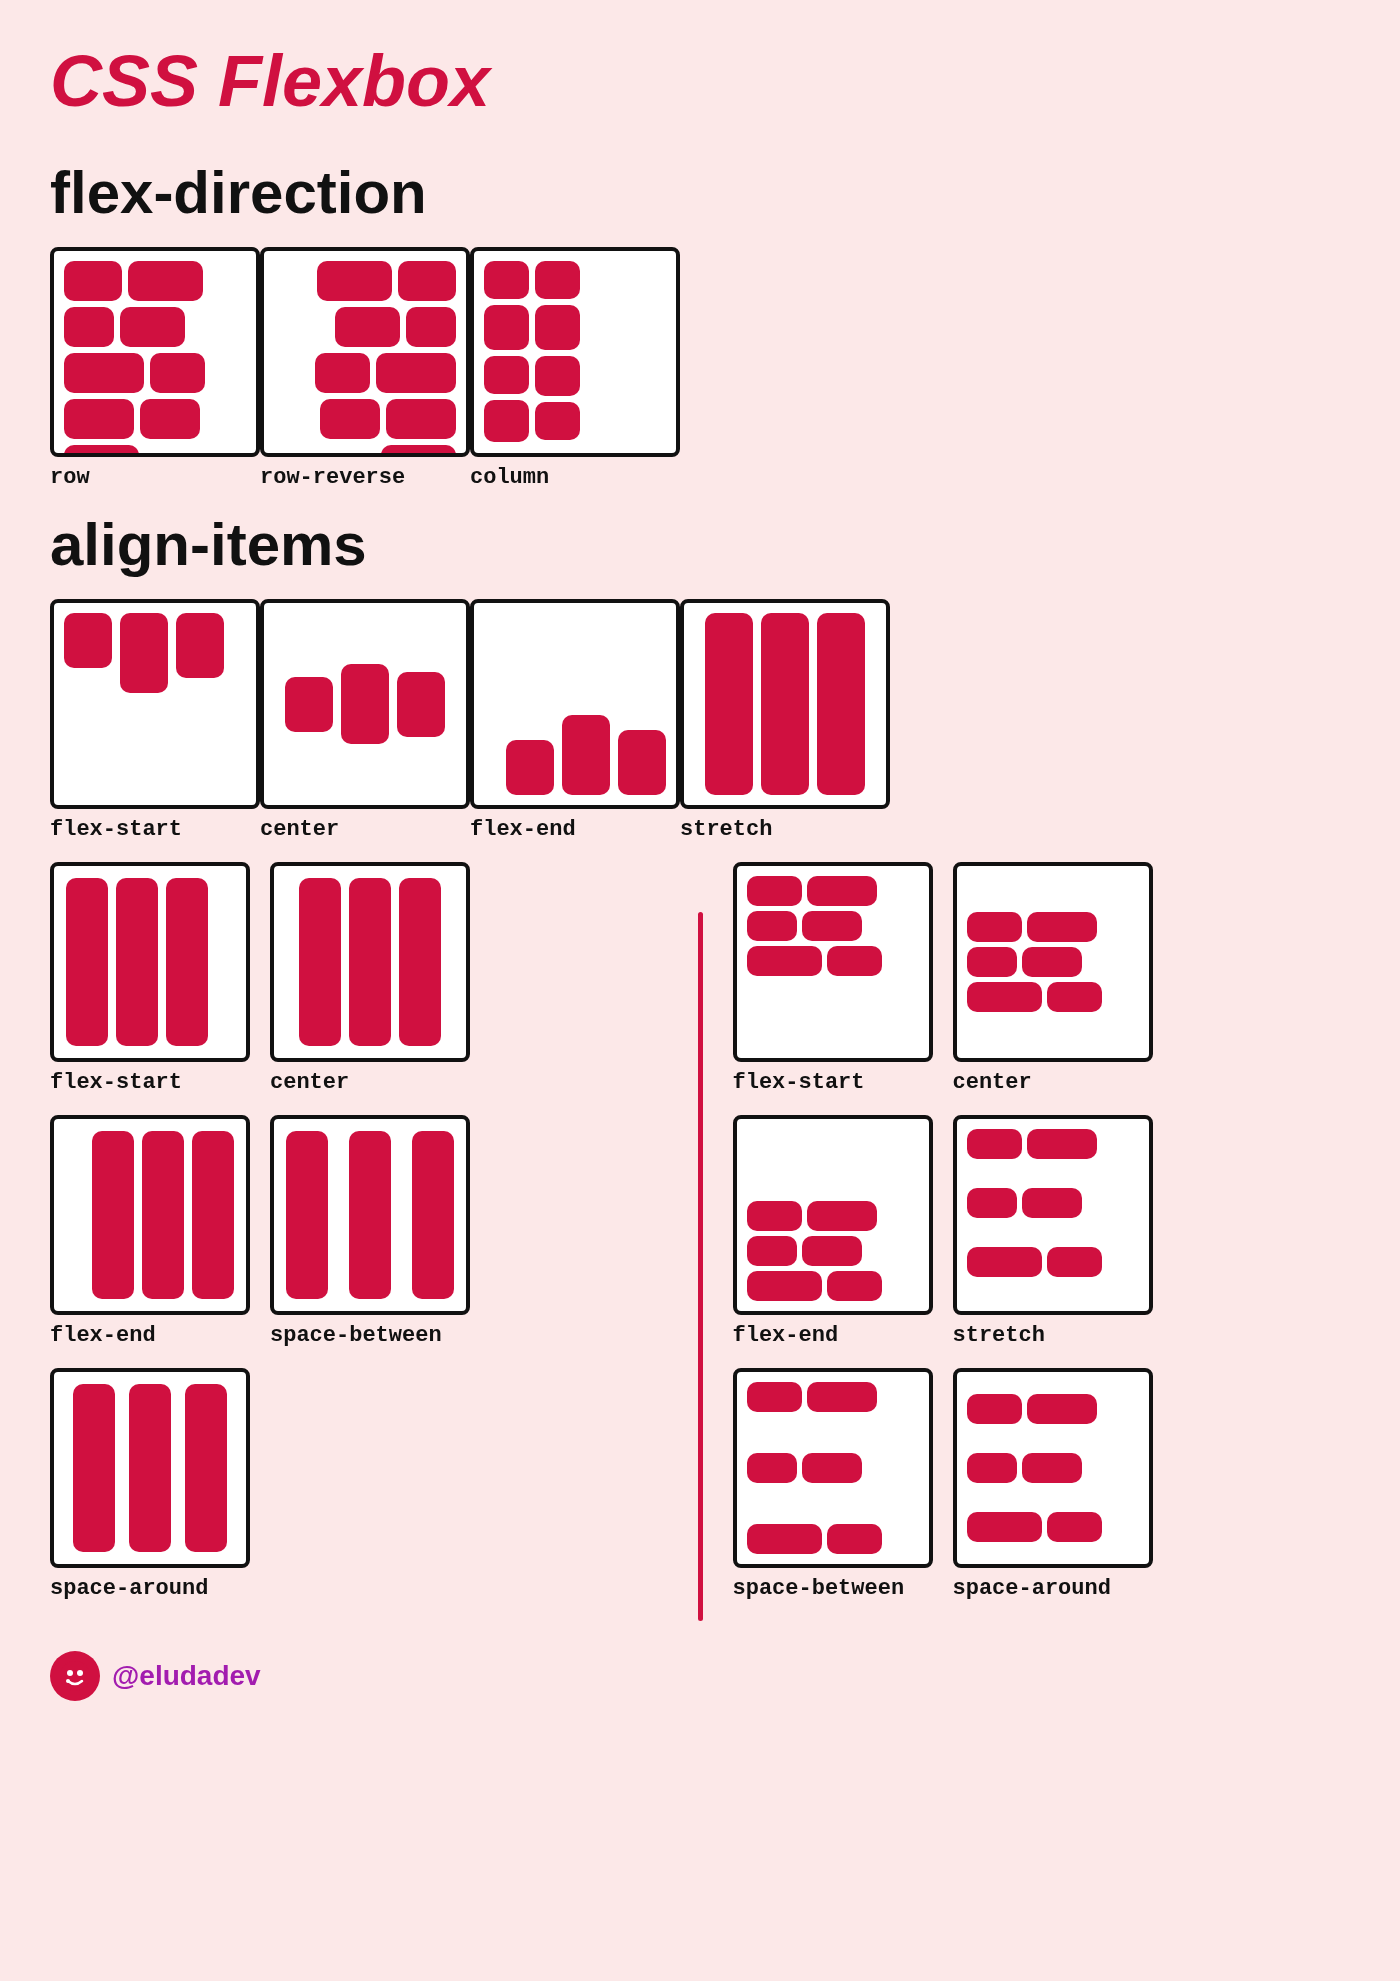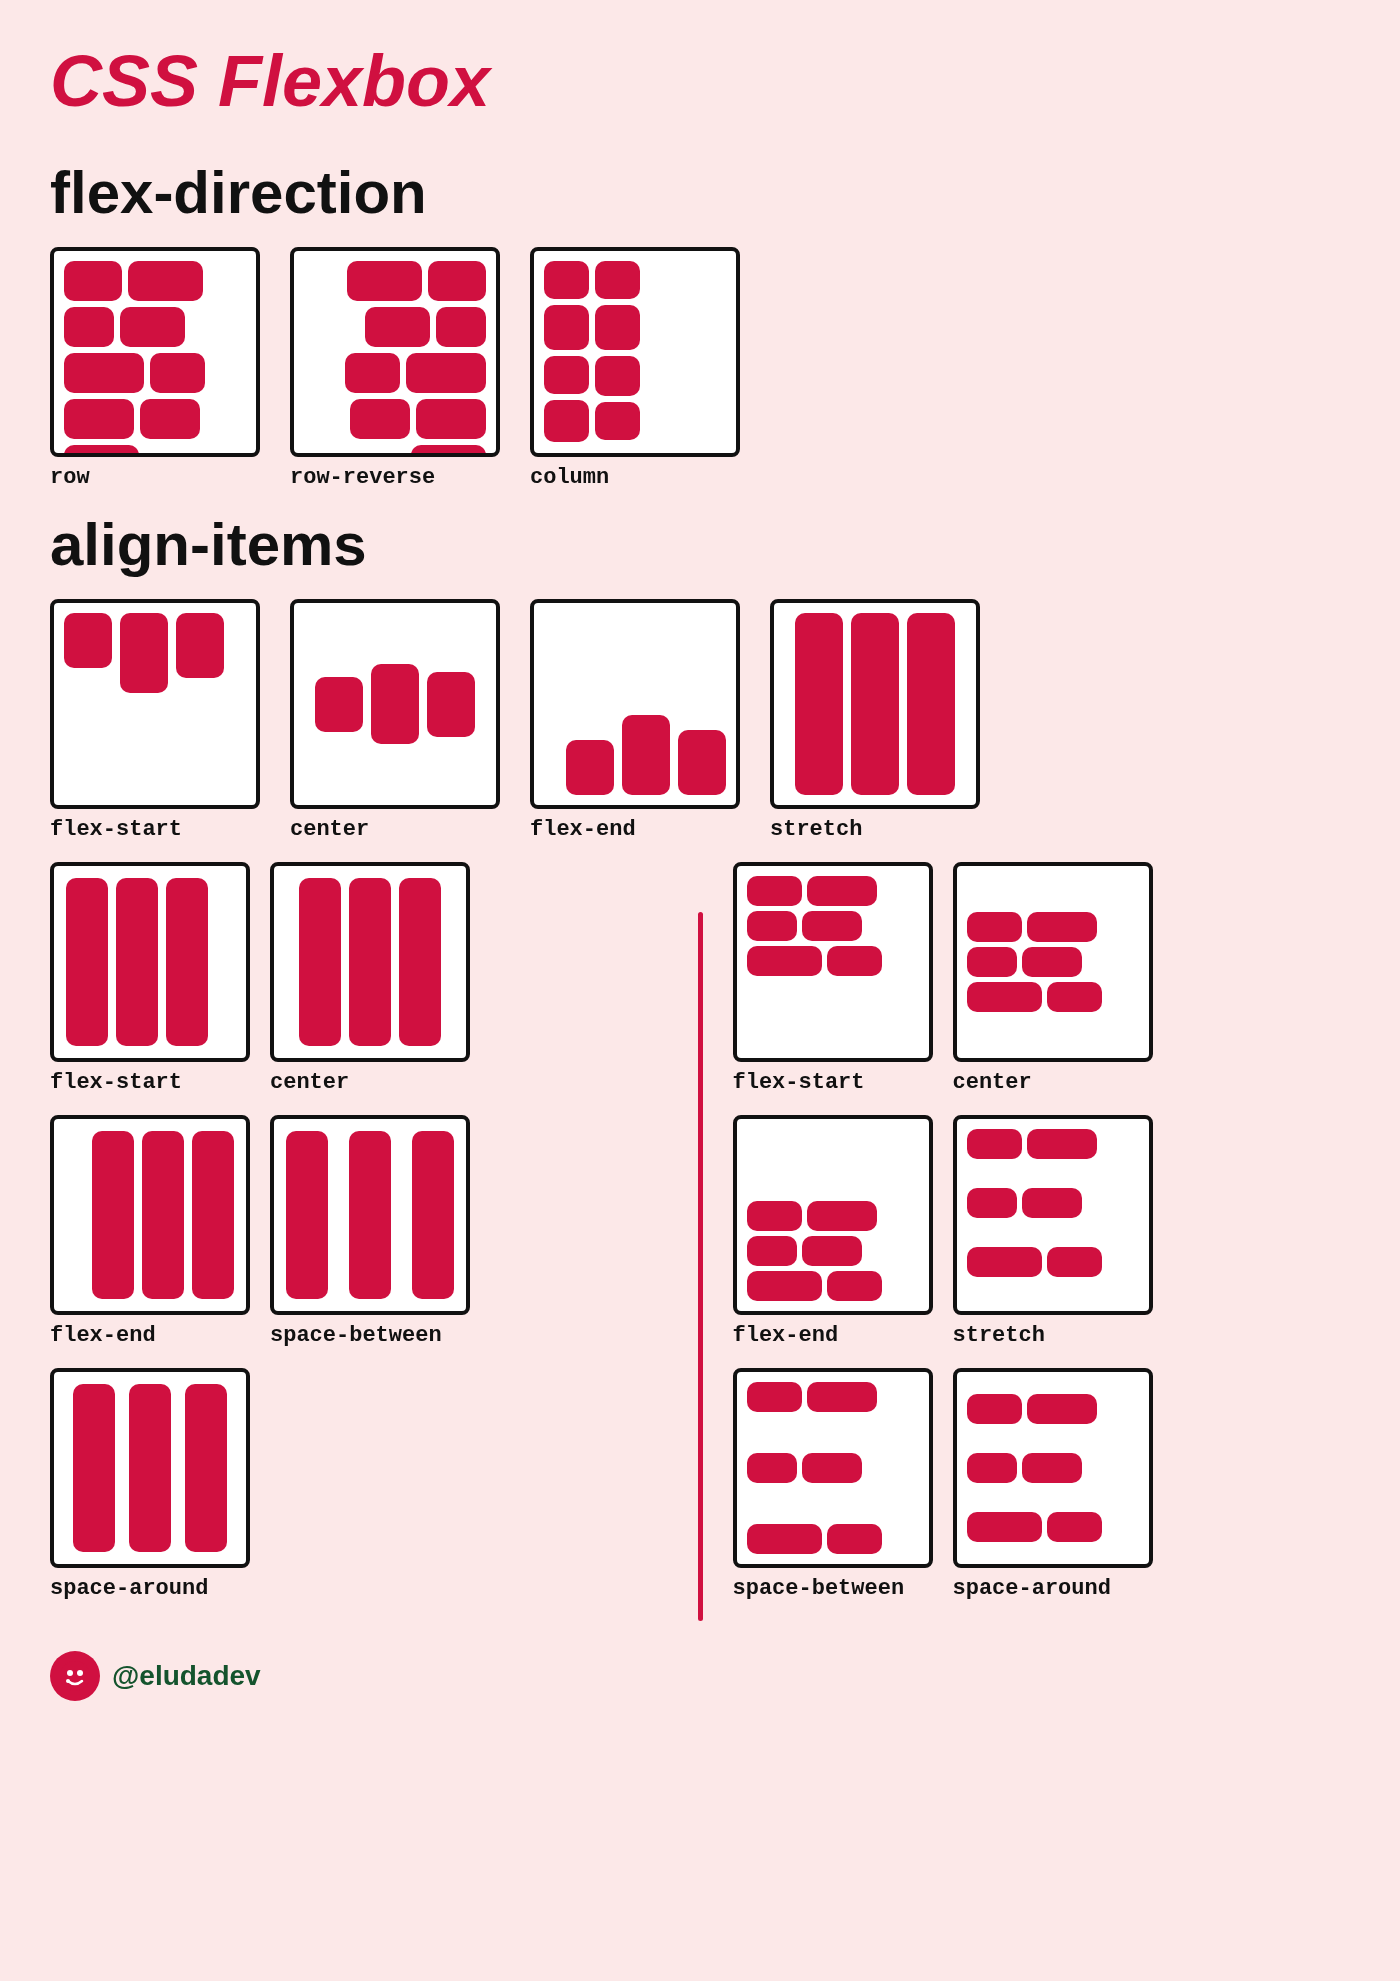--- a/index.html
+++ b/index.html
@@ -59,21 +59,20 @@
     .ac-flex-start { flex-direction: row; flex-wrap: wrap; align-content: flex-start; padding: 10px; gap: 5px; }
     .ac-center { flex-direction: row; flex-wrap: wrap; align-content: center; padding: 10px; gap: 5px; }
     .ac-flex-end { flex-direction: row; flex-wrap: wrap; align-content: flex-end; padding: 10px; gap: 5px; }
     .ac-stretch { flex-direction: row; flex-wrap: wrap; align-content: stretch; padding: 10px; gap: 5px; }
     .ac-space-between { flex-direction: row; flex-wrap: wrap; align-content: space-between; padding: 10px; gap: 5px; }
     .ac-space-around { flex-direction: row; flex-wrap: wrap; align-content: space-around; padding: 10px; gap: 5px; }
 
     .grid-row {
       display: flex;
       flex-direction: row;
-      gap: 30px;
       margin-bottom: 20px;
     }
     .demo-cell {
       display: flex;
       flex-direction: column;
       align-items: flex-start;
     }
     .footer {
       display: flex;
       align-items: center;
@@ -88,21 +87,21 @@
       display: flex;
       align-items: center;
       justify-content: center;
       color: white;
       font-size: 24px;
       font-weight: 900;
     }
     .footer-text {
       font-size: 28px;
       font-weight: 700;
-      color: #14532d;
+      color: #a21caf;
     }
   </style>
 </head>
 <body>
 
 <h1 class="page-title">CSS Flexbox</h1>
 
 <h2 class="section-title">flex-direction</h2>
 <div class="grid-row">
 

